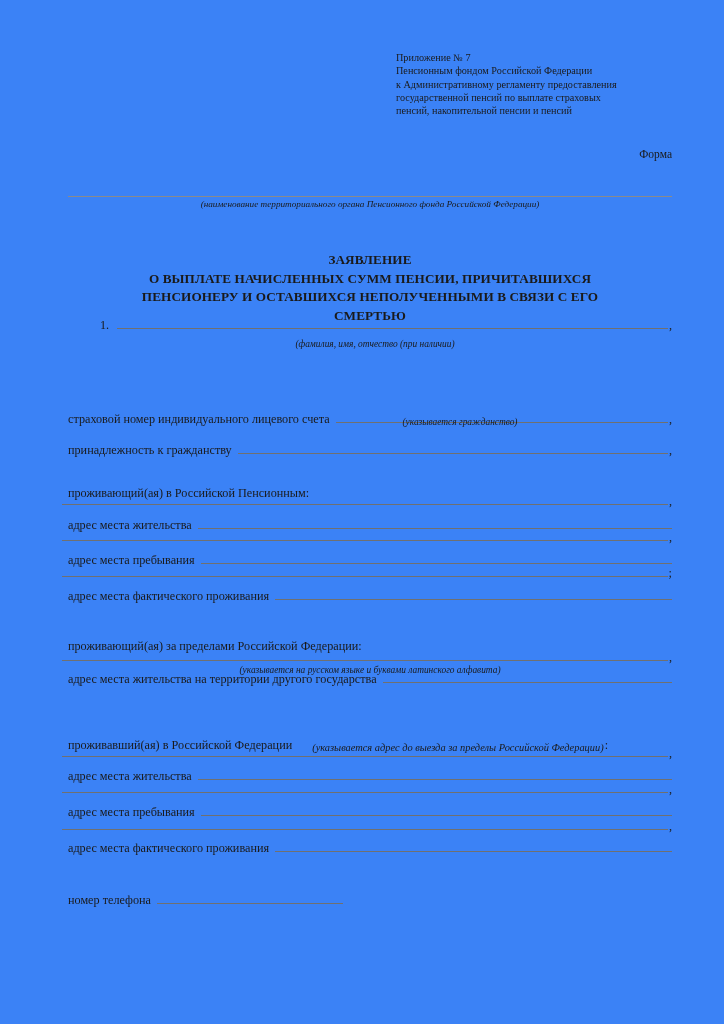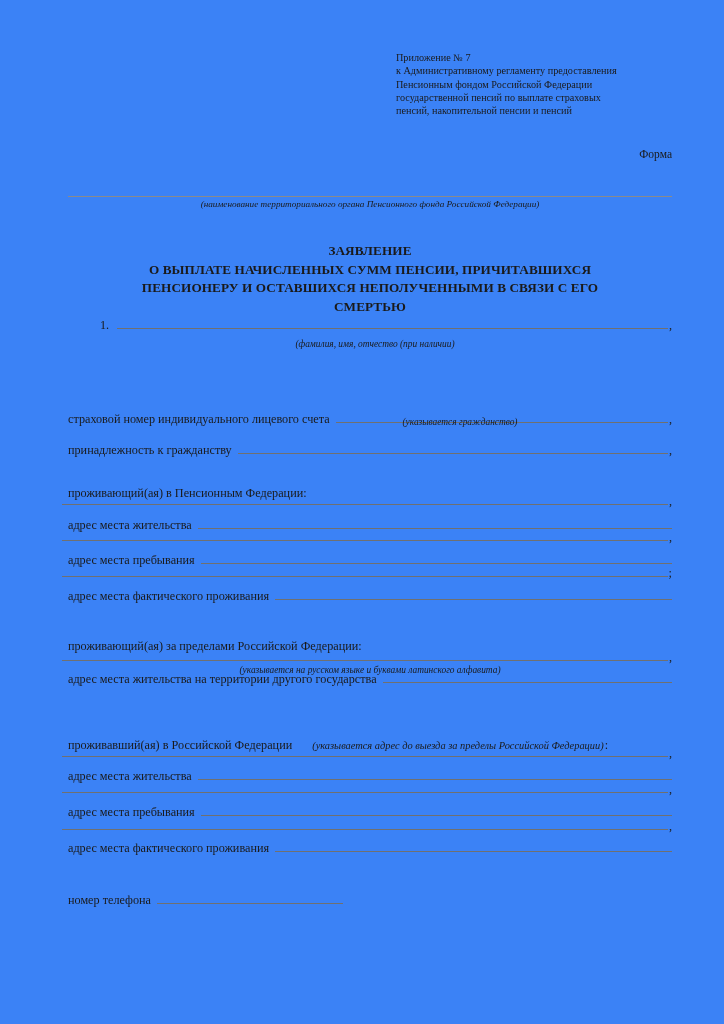--- a/index.html
+++ b/index.html
@@ -59,21 +59,21 @@
     width: 604px;
     text-align: center;
     font-style: italic;
     font-size: 9.2px;
   }
 
   
   .title {
     position: absolute;
     left: 68px;
-    top: 242px;
+    top: 251px;
     width: 604px;
     text-align: center;
     font-weight: bold;
     font-size: 13.2px;
     line-height: 18.5px;
     letter-spacing: 0.1px;
   }
 
   
   .row {
@@ -133,22 +133,22 @@
     padding-right: 2px;
   }
 </style>
 </head>
 <body>
 
 <div class="page">
 
   <div class="header-block">
     <div class="header-line">Приложение № 7</div>
+    <div class="header-line">Пенсионным фондом Российской Федерации</div>
     <div class="header-line">к Административному регламенту предоставления</div>
-    <div class="header-line">Пенсионным фондом Российской Федерации</div>
     <div class="header-line">государственной пенсий по выплате страховых</div>
     <div class="header-line">пенсий, накопительной пенсии и пенсий</div>
   </div>
 
   <div class="forma">Форма</div>
 
   <div class="org-rule"></div>
   <div class="org-caption">(наименование территориального органа Пенсионного фонда Российской Федерации)</div>
 
   <div class="title">
@@ -172,21 +172,21 @@
   </div>
 
   <div class="row" style="left:68px; top:399px; width:604px;">
     <span class="lbl">принадлежность к гражданству</span>
     <span class="rule"></span>
     <span class="punct">,</span>
   </div>
   <div class="caption" style="left:220px; top:417px; width:480px;">(указывается гражданство)</div>
 
   <div class="row" style="left:68px; top:442px;">
-    <span class="lbl">проживающий(ая) в Пенсионным Федерации:</span>
+    <span class="lbl">проживающий(ая) в Российской Пенсионным:</span>
   </div>
 
   <div class="row" style="left:68px; top:474px; width:604px;">
     <span class="lbl">адрес места жительства</span>
     <span class="rule"></span>
   </div>
   <div class="cont" style="left:62px; top:494px; width:610px;">
     <span class="rule"></span>
     <span class="punct">,</span>
   </div>
@@ -216,21 +216,21 @@
   <div class="row" style="left:68px; top:628px; width:604px;">
     <span class="lbl">адрес места жительства на территории другого государства</span>
     <span class="rule"></span>
   </div>
   <div class="cont" style="left:62px; top:650px; width:610px;">
     <span class="rule"></span>
     <span class="punct">,</span>
   </div>
   <div class="caption" style="left:68px; top:665px; width:604px;">(указывается на русском языке и буквами латинского алфавита)</div>
 
-  <div class="row" style="left:68px; top:694px;">
+  <div class="row" style="left:68px; top:694px;align-items:flex-end;">
     <span class="lbl">проживавший(ая) в Российской Федерации</span>
     <span class="lbl lbl-italic" style="padding-left:20px;">(указывается адрес до выезда за пределы Российской Федерации)</span>
     <span class="punct">:</span>
   </div>
 
   <div class="row" style="left:68px; top:725px; width:604px;">
     <span class="lbl">адрес места жительства</span>
     <span class="rule"></span>
   </div>
   <div class="cont" style="left:62px; top:746px; width:610px;">

